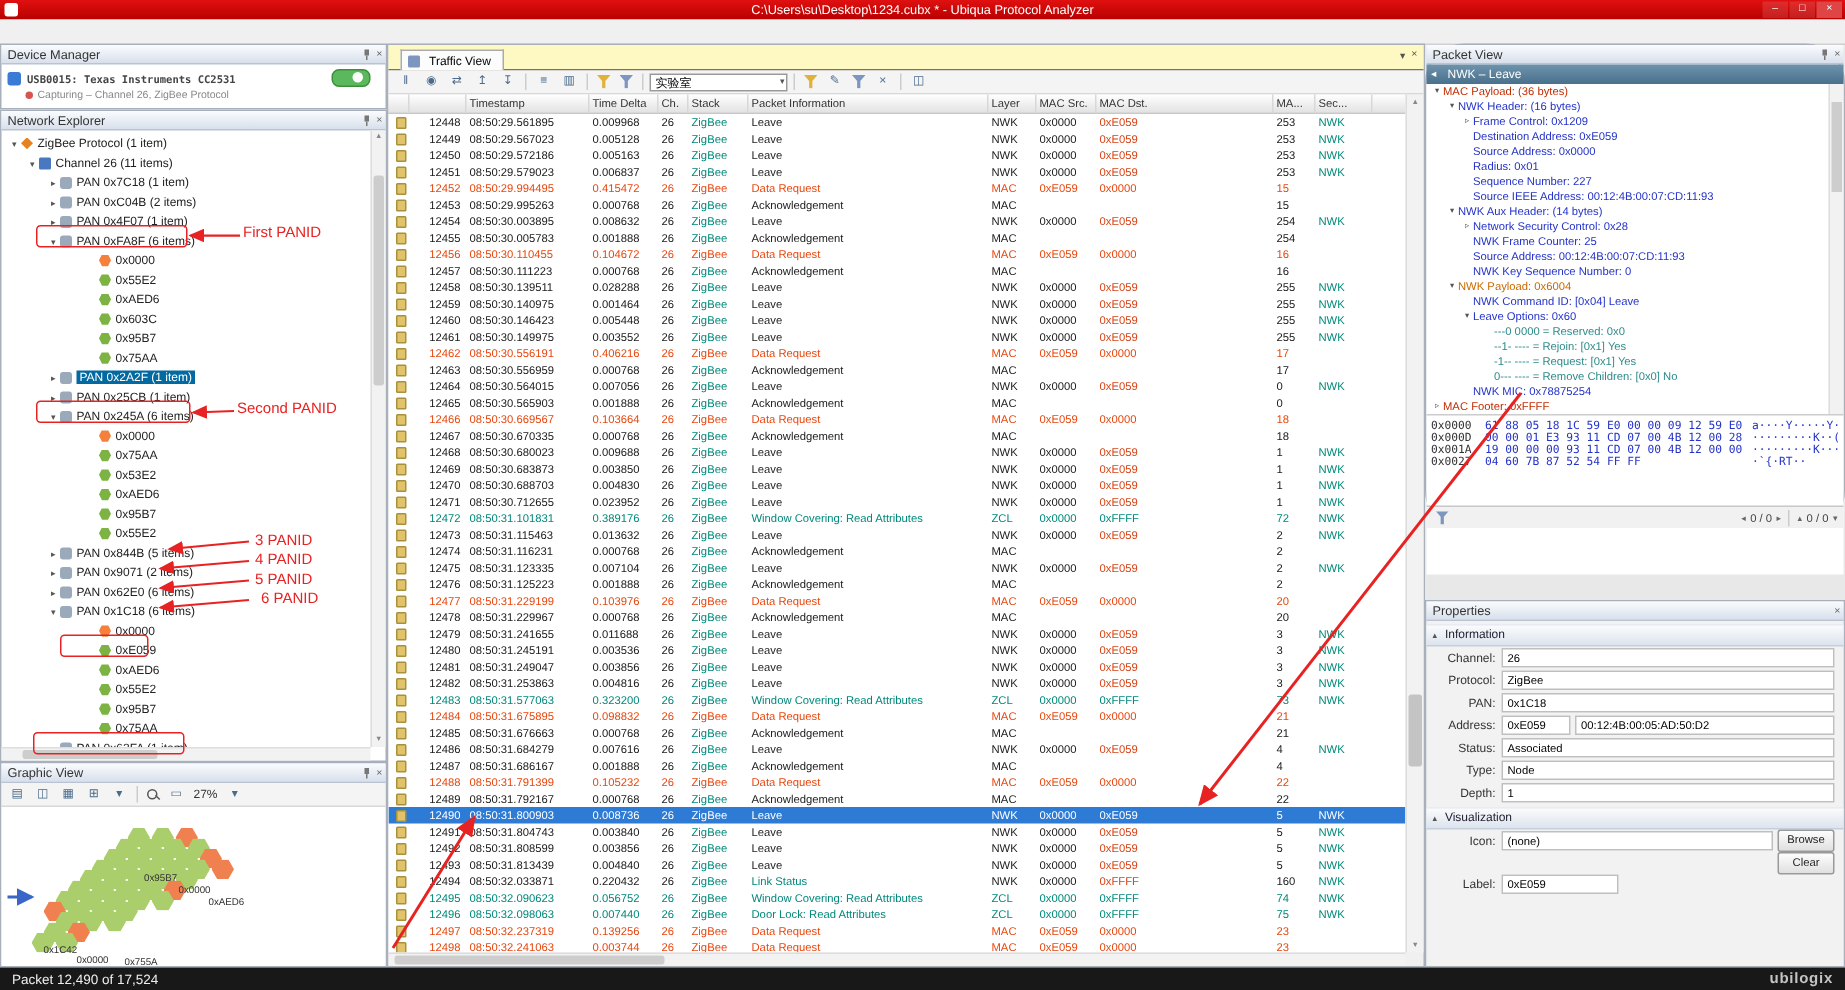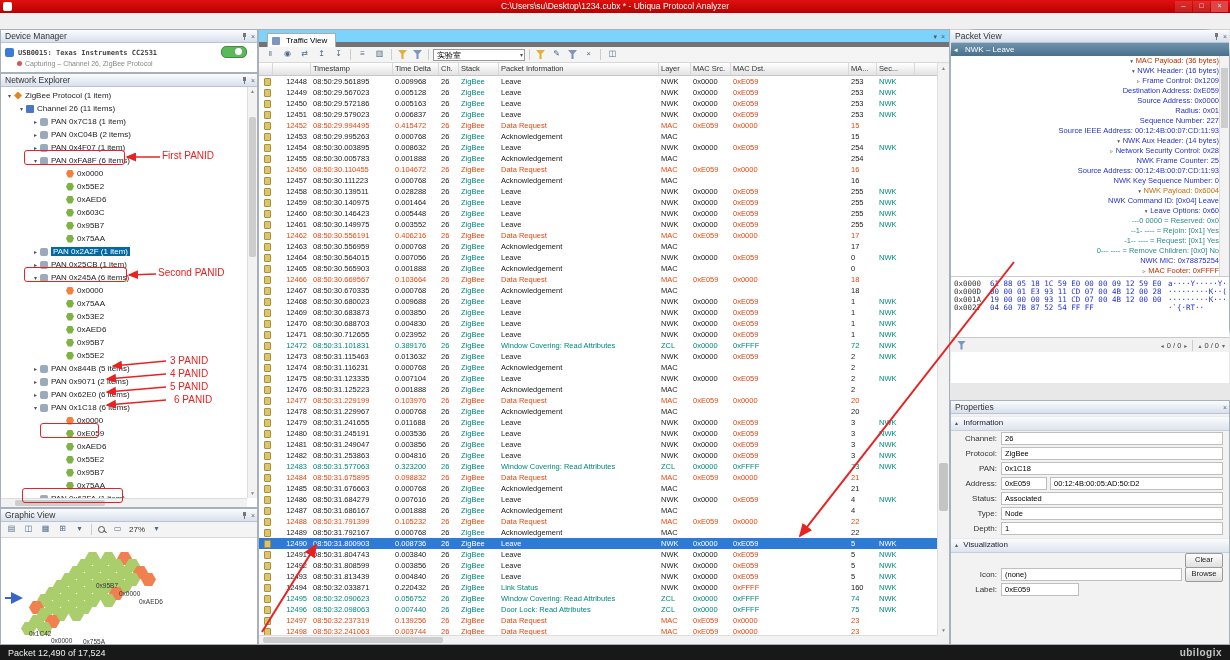--- a/index.html
+++ b/index.html
@@ -60,21 +60,21 @@
   .zoomtxt{font-size:8px;color:#333;padding:0 2px;}
   .icon-mag{position:relative;width:8px;height:8px;display:inline-block;margin:0 2px;}
   .icon-mag::before{content:"";position:absolute;left:0;top:0;width:5px;height:5px;border:1.2px solid #555;border-radius:50%;}
   .icon-mag::after{content:"";position:absolute;left:5px;top:5px;width:4px;height:1.2px;background:#555;transform:rotate(45deg);}
   .gv-canvas{position:absolute;left:0;top:29px;right:0;bottom:0;background:#fff;overflow:hidden;}
   .hex{position:absolute;width:15px;height:13px;clip-path:polygon(25% 0,75% 0,100% 50%,75% 100%,25% 100%,0 50%);}
   .hex.g{background:#A9CE6B;}
   .hex.o{background:#F08050;}
   .hexlabel{position:absolute;font-size:6.5px;color:#333;white-space:nowrap;}
   
-  .tabstrip{position:absolute;left:0;top:0;right:0;height:17px;background:#7dd3fc;border-bottom:5px solid #737373;box-sizing:border-box;}
+  .tabstrip{position:absolute;left:0;top:0;right:0;height:17px;background:#fef9c3;border-bottom:1px solid #737373;box-sizing:border-box;}
   .tab{position:absolute;left:8px;top:3px;height:14px;background:#FCFCFC;border:1px solid #ABABAB;border-bottom:none;
     font-size:8px;line-height:13px;padding:0 8px 0 18px;box-sizing:border-box;}
   .tabico{position:absolute;left:4px;top:3px;width:8px;height:8px;background:#7C96C0;border-radius:1px;}
   .tabstrip-icons{position:absolute;right:4px;top:3px;display:flex;gap:4px;font-size:7px;color:#555;}
   .ttoolbar{position:absolute;left:0;top:17px;right:0;height:16px;background:#F4F4F4;border-bottom:1px solid #D8D8D8;
     display:flex;align-items:center;gap:2px;padding-left:4px;box-sizing:border-box;}
   .icon-funnel{width:9px;height:9px;background:#E0B23C;clip-path:polygon(0 0,100% 0,62% 45%,62% 100%,38% 100%,38% 45%);margin:0 2px;}
   .icon-funnel.blue{background:#7C96C0;}
   .tdrop{width:92px;height:12px;border:1px solid #999;background:#fff;font-size:8px;line-height:11px;padding:0 10px 0 3px;
     position:relative;box-sizing:border-box;overflow:hidden;white-space:nowrap;}
@@ -100,21 +100,21 @@
   .trowi.sel .cell{color:#fff !important;}
   .tvscroll{position:absolute;right:0;top:33px;bottom:9px;width:12px;background:#F2F2F2;border-left:1px solid #DDD;box-sizing:border-box;}
   .tvscroll .thumb{position:absolute;left:1px;right:1px;top:400px;height:48px;background:#C4C4C4;border-radius:2px;}
   .tvscroll .arr{position:absolute;left:0;right:0;height:10px;font-size:5px;color:#888;text-align:center;line-height:10px;}
   .tvscroll .arr.up{top:0}.tvscroll .arr.dn{bottom:0}
   
   .pv-bluebar{position:absolute;left:0;top:13px;right:0;height:13px;background:linear-gradient(#6E93AD,#49708C);
     color:#fff;font-size:8px;line-height:13px;padding-left:14px;box-sizing:border-box;}
   .pv-bluebar .bb-arrow{position:absolute;left:3px;top:0;font-size:7px;color:#fff;}
   .pvdetail{position:absolute;left:0;top:26px;right:10px;height:220px;overflow:hidden;background:#fff;}
-  .dline{height:10px;line-height:10px;font-size:7.5px;white-space:nowrap;display:flex;justify-content:flex-end;}
+  .dline{height:10px;line-height:10px;font-size:7.5px;white-space:nowrap;display:flex;}
   .dline .dg{width:8px;font-size:5.5px;color:#555;text-align:center;flex:none;}
   .dline.l0{padding-left:3px}.dline.l1{padding-left:13px}.dline.l2{padding-left:23px}.dline.l3{padding-left:37px}
   .dline.mac .dt2{color:#C22D00}.dline.nwk .dt2{color:#2433C8}.dline.bits .dt2{color:#2E8B8B}.dline.pl .dt2{color:#C96A00}
   .pvscroll{position:absolute;right:0;top:26px;height:220px;width:10px;background:#F2F2F2;border-left:1px solid #DDD;box-sizing:border-box;}
   .pvscroll .thumb{position:absolute;left:1px;right:1px;top:12px;height:60px;background:#CDCDCD;}
   .pvhex{position:absolute;left:0;top:246px;right:0;height:107px;background:#fff;border-top:1px solid #CCC;padding:3px 0 0 3px;box-sizing:border-box;}
   .hxrow{display:flex;font-family:"DejaVu Sans Mono",monospace;font-size:7.5px;line-height:8px;white-space:nowrap;}
   .hxo{width:36px;color:#333;flex:none;}
   .hxb{width:178px;color:#2433C8;flex:none;}
   .hxa{color:#2433C8;}
@@ -1584,27 +1584,27 @@
           <div class="prow">
             <span class="plabel">Depth:</span>
             <span class="pfield f1">1</span>
 
           </div>
         </div>
       <div class="sechead">
         <span class="tri">▴</span>
         <span>Visualization</span>
       </div>
-      <div class="prow clearrow">
-        <span class="pbtn">Clear</span>
-      </div>
       <div class="prow">
         <span class="plabel">Icon:</span>
         <span class="pfield">(none)</span>
         <span class="pbtn">Browse</span>
+      </div>
+      <div class="prow clearrow">
+        <span class="pbtn">Clear</span>
       </div>
       <div class="prow">
         <span class="plabel">Label:</span>
         <span class="pfield small">0xE059</span>
       </div>
     </div>
   </div>
 
   <div class="statusbar">
     <span>Packet 12,490 of 17,524</span>

